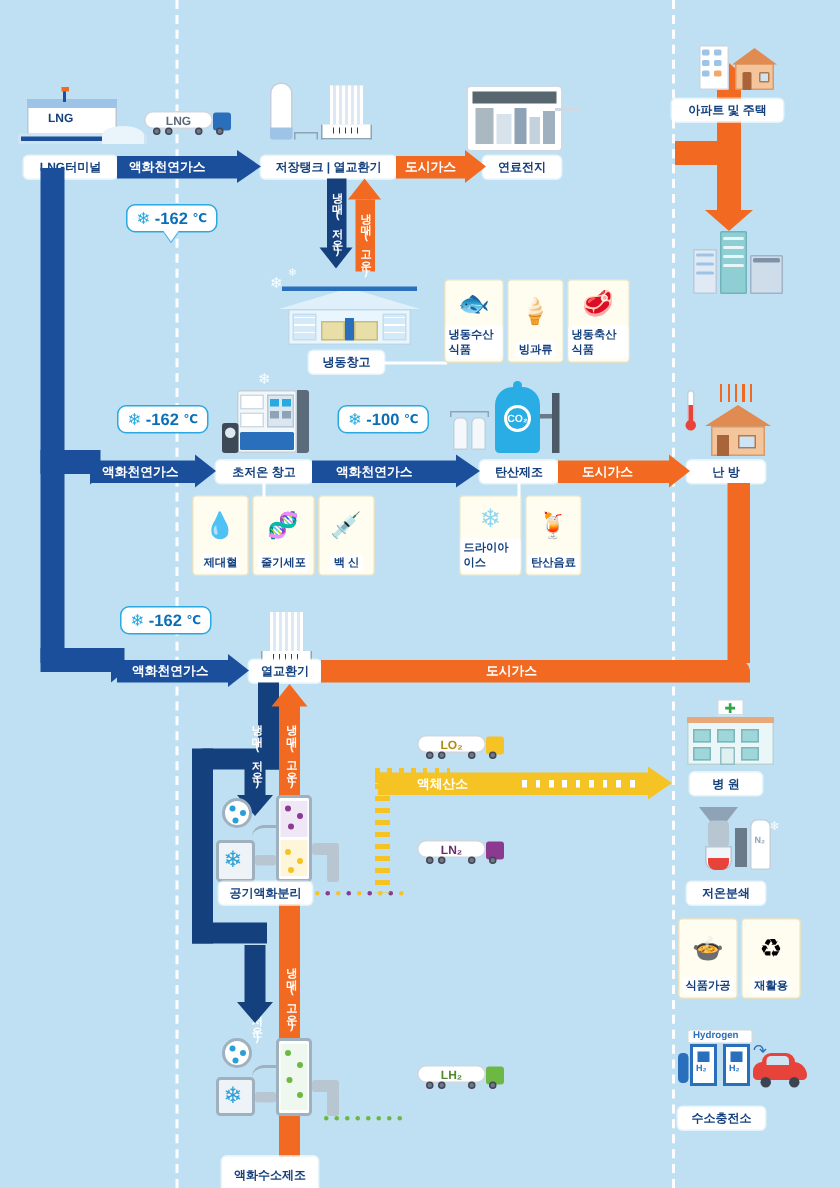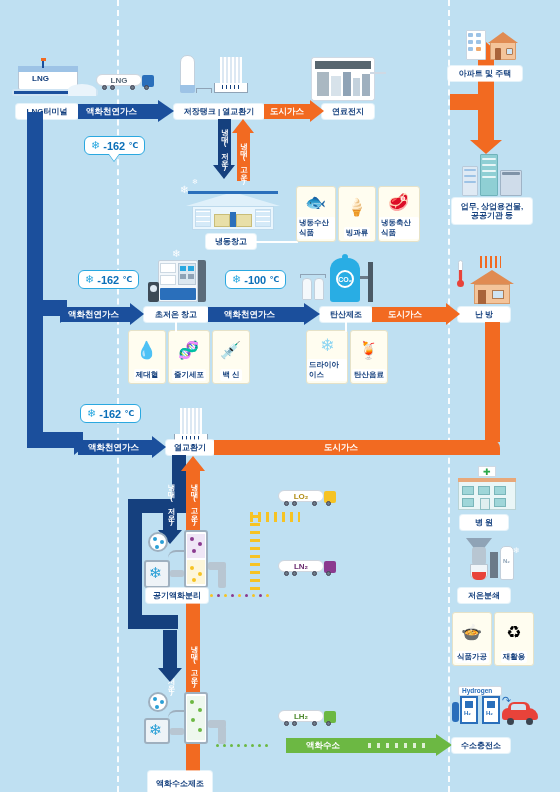--- a/index.html
+++ b/index.html
@@ -225,26 +225,20 @@
     <div class="bld" style="left:18px;top:2px;width:18px;height:42px;background:#8fcfd4;border:1px solid #6fb3bb;"></div>
     <div class="bld" style="left:38px;top:18px;width:22px;height:26px;background:#cfdcea;border:1px solid #9fb3c6;"></div>
     <div class="bld" style="left:40px;top:20px;width:18px;height:3px;background:#7f93a8;"></div>
     <div class="bld" style="left:2px;top:17px;width:12px;height:2px;background:#9dc3e6;"></div>
     <div class="bld" style="left:2px;top:23px;width:12px;height:2px;background:#9dc3e6;"></div>
     <div class="bld" style="left:2px;top:29px;width:12px;height:2px;background:#9dc3e6;"></div>
     <div class="bld" style="left:20px;top:6px;width:14px;height:2px;background:#e8f6f7;"></div>
     <div class="bld" style="left:20px;top:12px;width:14px;height:2px;background:#e8f6f7;"></div>
     <div class="bld" style="left:20px;top:18px;width:14px;height:2px;background:#e8f6f7;"></div>
     <div class="bld" style="left:20px;top:24px;width:14px;height:2px;background:#e8f6f7;"></div>
-  </div>
-  <div class="chip small" id="consumer2" style="left:452px; top:198px; width:80px; height:26px; flex-direction:column;">
-    <span id="consumer2txt">
-        <span style="display:block">업무, 상업용건물,</span>
-        <span style="display:block">공공기관 등</span>
-      </span>
   </div>
 
   <div class="varrow" style="left:218px; top:119px; width:13px; height:62px;">
     <div class="vbody" style="top:0; height:48px; background:#15407e;"></div>
     <div class="abs" style="left:-5px; top:46px; width:0;height:0;
          border-left:11.5px solid transparent;border-right:11.5px solid transparent;
          border-top:14px solid #15407e;"></div>
     <span class="vlbl" style="top:4px;">냉매(저온)</span>
   </div>
   <div class="varrow" style="left:237px; top:119px; width:13px; height:62px;">
@@ -512,20 +506,30 @@
 
   <div class="truck" style="left:278px; top:490px; width:62px; height:18px;">
     <div class="tank" style="width:46px;color:#b08b10;">LO₂</div>
     <div class="cab" style="left:46px;top:1px;background:#f6c324;"></div>
     <div class="wheel" style="left:6px"></div>
       <div class="wheel" style="left:14px"></div>
     <div class="wheel" style="left:34px"></div>
       <div class="wheel" style="left:48px"></div>
   </div>
 
+  <div class="band" style="left:252px; top:515px; height:15px; width:196px;">
+    <div class="body" style="background:#f6c324; width:180px; padding-left:22px;">
+      <span class="lbl" style="color:#fff;">액체산소</span>
+      <span class="abs" style="left:96px;top:5px;width:80px;height:5px;
+            background:repeating-linear-gradient(90deg,#fff 0 3px,transparent 3px 9px);"></span>
+    </div>
+    <div class="head" style="left:180px; top:-4px;
+         border-top:11.5px solid transparent;border-bottom:11.5px solid transparent;
+         border-left:16px solid #f6c324;"></div>
+  </div>
 
   <div class="ill" style="left:456px; top:468px; width:62px; height:44px;">
     <div class="abs" style="left:22px;top:-2px;width:18px;height:11px;background:#fff;border:1px solid #cfd9e4;"></div>
     <span class="abs" style="left:27px;top:-1px;color:#2aa84a;font-size:9px;font-weight:bold;">✚</span>
     <div class="abs" style="left:2px;top:10px;width:58px;height:32px;background:#eaf6f7;border:1px solid #b9d3d6;"></div>
     <div class="abs" style="left:2px;top:10px;width:58px;height:4px;background:#e8a87a;"></div>
     <div class="abs" style="left:6px;top:18px;width:12px;height:9px;background:#9fd6d9;border:1px solid #7ab6ba;"></div>
     <div class="abs" style="left:22px;top:18px;width:12px;height:9px;background:#9fd6d9;border:1px solid #7ab6ba;"></div>
     <div class="abs" style="left:38px;top:18px;width:12px;height:9px;background:#9fd6d9;border:1px solid #7ab6ba;"></div>
     <div class="abs" style="left:6px;top:30px;width:12px;height:9px;background:#9fd6d9;border:1px solid #7ab6ba;"></div>
@@ -601,30 +605,20 @@
 
   <div class="truck" style="left:278px; top:710px; width:62px; height:18px;">
     <div class="tank" style="width:46px;color:#4e8a2e;">LH₂</div>
     <div class="cab" style="left:46px;top:1px;background:#6cb843;"></div>
     <div class="wheel" style="left:6px"></div>
       <div class="wheel" style="left:14px"></div>
     <div class="wheel" style="left:34px"></div>
       <div class="wheel" style="left:48px"></div>
   </div>
 
-  <div class="band" style="left:286px; top:738px; height:15px; width:166px;">
-    <div class="body" style="background:#6cb843; width:150px; padding-left:16px;">
-      <span class="lbl" style="color:#fff;">액화수소</span>
-      <span class="abs" style="left:82px;top:5px;width:62px;height:5px;
-            background:repeating-linear-gradient(90deg,#dff0d4 0 3px,transparent 3px 9px);"></span>
-    </div>
-    <div class="head" style="left:150px; top:-4px;
-         border-top:11.5px solid transparent;border-bottom:11.5px solid transparent;
-         border-left:16px solid #6cb843;"></div>
-  </div>
 
   <div class="ill" style="left:452px; top:686px; width:88px; height:52px;">
     <div class="abs" style="left:6px;top:0px;width:44px;height:10px;background:#fff;border:1px solid #cfd9e4;border-radius:2px;"></div>
     <span class="abs" style="left:10px;top:1px;font-size:6.5px;font-weight:bold;color:#2a6fbb;">Hydrogen</span>
     <div class="abs" style="left:8px;top:10px;width:18px;height:28px;background:#fff;border:2px solid #2a6fbb;"></div>
     <div class="abs" style="left:30px;top:10px;width:18px;height:28px;background:#fff;border:2px solid #2a6fbb;"></div>
     <div class="abs" style="left:13px;top:15px;width:8px;height:7px;background:#2a6fbb;"></div>
     <div class="abs" style="left:35px;top:15px;width:8px;height:7px;background:#2a6fbb;"></div>
     <span class="abs" style="left:12px;top:24px;font-size:6px;font-weight:bold;color:#2a6fbb;">H₂</span>
     <span class="abs" style="left:34px;top:24px;font-size:6px;font-weight:bold;color:#2a6fbb;">H₂</span>

